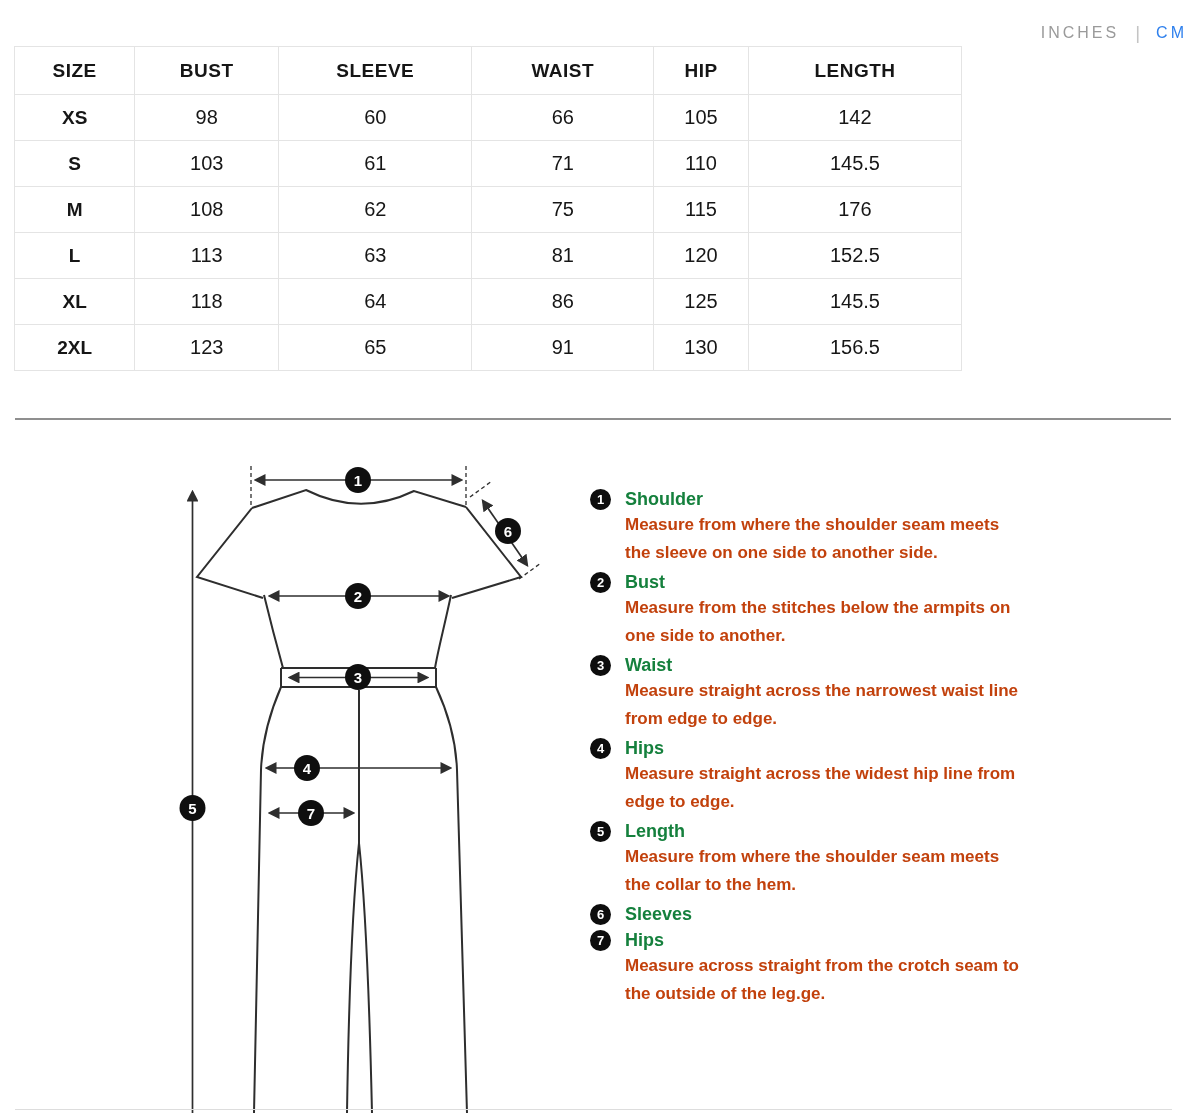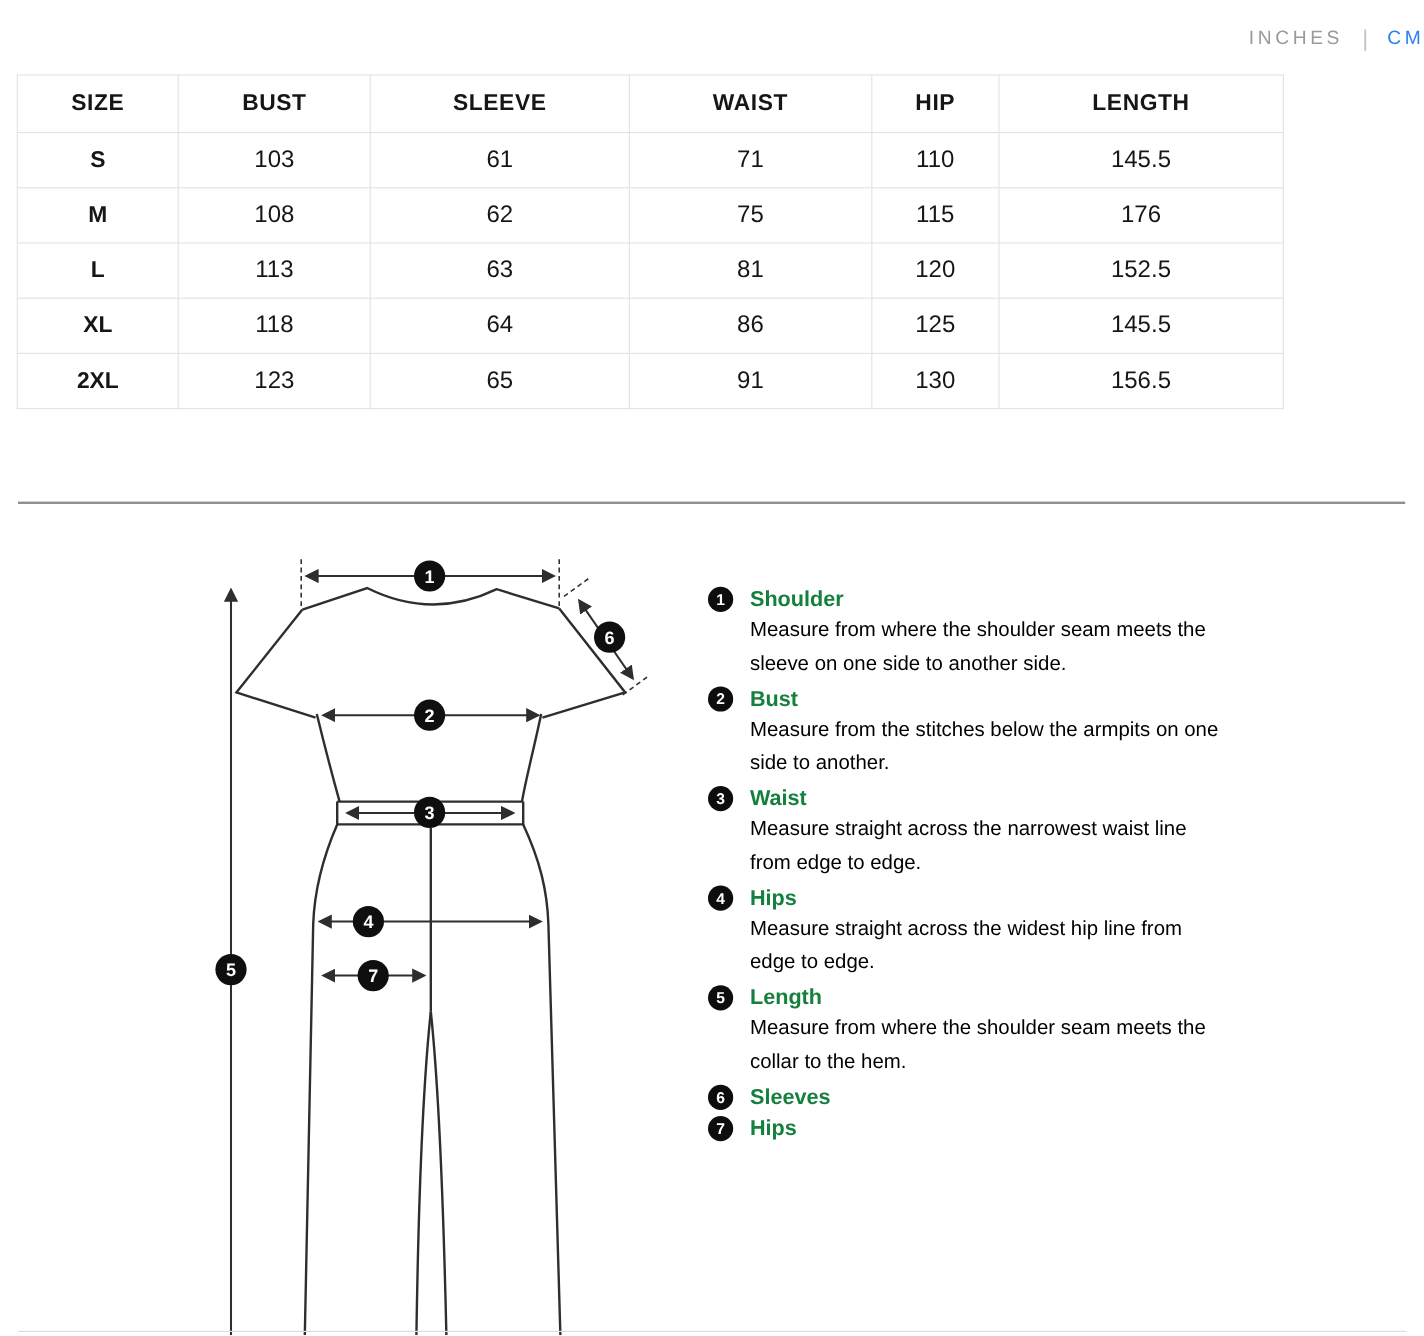--- a/index.html
+++ b/index.html
@@ -21,22 +21,22 @@
   .unit-option { cursor:pointer; }
   .unit-option.inactive { color:#9a9a9a; }
   .unit-option.active { color:#2f80ed; }
   .unit-sep {
     color:#c4c4c4; font-weight:300; font-size:19px;
     margin:0 16px; letter-spacing:0;
   }
 
   
   table.size-table {
-    position:absolute; top:62px; left:14px;
-    width:1056px;
+    position:absolute; top:46px; left:14px;
+    width:948px;
     border-collapse:collapse; table-layout:fixed;
     color:#161616;
   }
   .size-table th, .size-table td {
     border:1px solid #e4e4e4;
     text-align:center; vertical-align:middle;
     background:#ffffff;
   }
   .size-table th { height:48px; font-size:19px; font-weight:700; letter-spacing:.5px; }
   .size-table td { height:46px; font-size:20px; font-weight:400; }
@@ -70,21 +70,21 @@
     background:#0d0d0d; color:#ffffff;
     font-size:13px; font-weight:700;
     display:flex; align-items:center; justify-content:center;
     flex:0 0 21px;
   }
   .legend-title {
     margin-left:14px; font-size:18px; font-weight:700; color:#15803d;
   }
   .legend-desc {
     margin:1px 0 0 35px; width:402px;
-    font-size:17px; line-height:28px; color:#000000;
+    font-size:17px; line-height:28px; color:#c2410c;font-weight:bold;
   }
 </style>
 </head>
 <body>
 
 <div class="page">
 
   <div class="unit-toggle">
     <span class="unit-option inactive">INCHES</span>
     <span class="unit-sep">|</span>
@@ -105,20 +105,28 @@
           <th>SIZE</th>
           <th>BUST</th>
           <th>SLEEVE</th>
           <th>WAIST</th>
           <th>HIP</th>
           <th>LENGTH</th>
         </tr>
     </thead>
     <tbody>
         <tr>
+          <td class="size-col">XS</td>
+          <td>98</td>
+          <td>60</td>
+          <td>66</td>
+          <td>105</td>
+          <td>142</td>
+        </tr>
+        <tr>
           <td class="size-col">S</td>
           <td>103</td>
           <td>61</td>
           <td>71</td>
           <td>110</td>
           <td>145.5</td>
         </tr>
         <tr>
           <td class="size-col">M</td>
           <td>108</td>
@@ -266,17 +274,18 @@
         <div class="legend-head">
           <span class="legend-num">6</span>
           <span class="legend-title">Sleeves</span>
         </div>
       </div>
       <div class="legend-item">
         <div class="legend-head">
           <span class="legend-num">7</span>
           <span class="legend-title">Hips</span>
         </div>
+        <p class="legend-desc">Measure across straight from the crotch seam to the outside of the leg.ge.</p>
       </div>
     </div>
 
   <div class="divider-bottom"></div>
 </div>
 
 </body></html>

